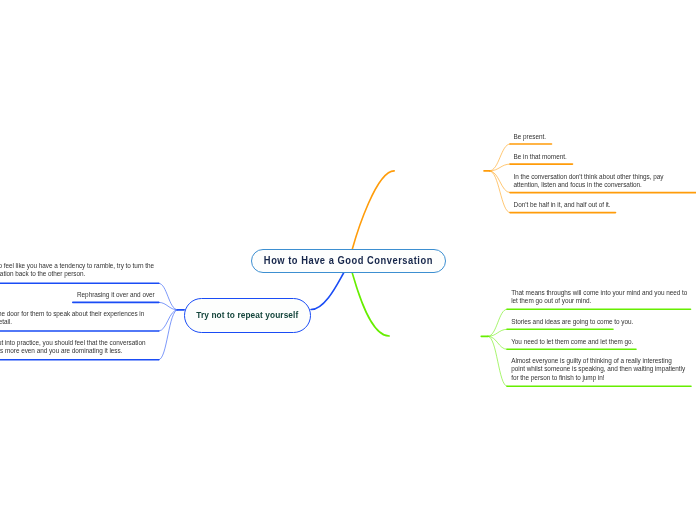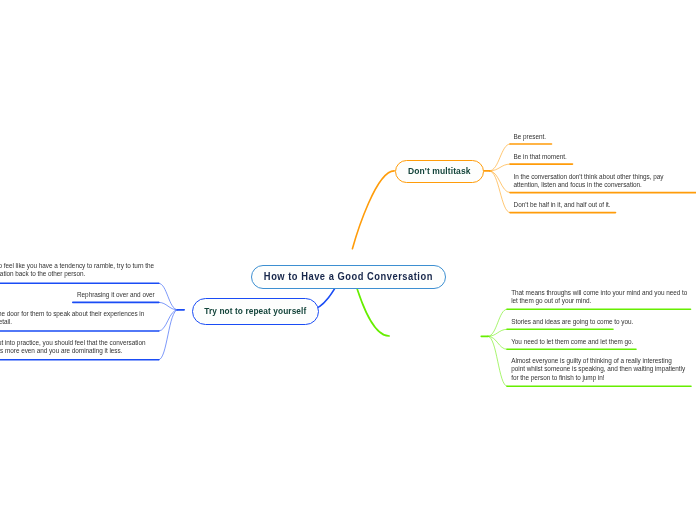--- a/index.html
+++ b/index.html
@@ -6,26 +6,26 @@
   body{width:696px;height:520px;background:#ffffff;overflow:hidden;
        font-family:"Liberation Sans",sans-serif;position:relative;
        -webkit-font-smoothing:antialiased;}
   #stage{position:absolute;left:0;top:0;width:696px;height:520px;overflow:hidden;
          filter:opacity(1);}
   svg#links{position:absolute;left:0;top:0;width:696px;height:520px;overflow:visible;}
   .node{position:absolute;box-sizing:border-box;background:#fdfefd;
         display:flex;align-items:center;justify-content:center;
         border-radius:999px;white-space:nowrap;}
   .node span{font-weight:bold;filter:opacity(1);}
-  #root{left:250.6px;top:248.5px;width:195.2px;height:24.4px;border:1.5px solid #3d8fd1;margin-top:16px;}
+  #root{left:250.6px;top:248.5px;width:195.2px;height:24.4px;border:1.5px solid #3d8fd1;}
   #root span{font-size:10.3px;color:#16264a;letter-spacing:.58px;
              display:inline-block;transform:scaleX(.905);transform-origin:center;}
   #n-multi{left:394.5px;top:160.0px;width:89.6px;height:22.6px;border:1.65px solid #ff9c0a;}
   #n-flow{left:389px;top:324.6px;width:92.4px;height:22.6px;border:1.65px solid #66ee00;}
-  #n-repeat{left:192px;top:297.8px;width:127.2px;height:27px;border:1.65px solid #1a4cf5;}
+  #n-repeat{left:184px;top:297.8px;width:127.2px;height:35px;border:1.65px solid #1a4cf5;}
   .sub span{font-size:8.5px;color:#14453b;letter-spacing:.10px;
             display:inline-block;transform-origin:center;}
   #n-repeat span{transform:scaleX(.975);}
   .leaf{position:absolute;font-size:6.4px;color:#333333;line-height:8.1px;
         letter-spacing:-0.03px;filter:opacity(1);}
 </style>
 </head>
 <body>
 
 <div id="stage">
@@ -59,23 +59,20 @@
       <path d="M-11.20 331.00 L158.80 331.00" stroke="#1a4cf5" stroke-width="1.6" fill="none" stroke-linecap="round"></path>
       <path d="M177.6 309.8 C168.58 309.8 167.26 331.00 158.80 331.00" stroke="#1a4cf5" stroke-width="0.92" fill="none" stroke-linecap="round" opacity="0.62"></path>
       <path d="M-11.20 359.80 L158.80 359.80" stroke="#1a4cf5" stroke-width="1.6" fill="none" stroke-linecap="round"></path>
       <path d="M177.6 309.8 C168.58 309.8 167.26 359.80 158.80 359.80" stroke="#1a4cf5" stroke-width="0.92" fill="none" stroke-linecap="round" opacity="0.62"></path>
     </svg>
 
   <div class="node" id="root">
     <span>How to Have a Good Conversation</span>
   </div>
 
-  <div class="node sub" id="n-multi">
-    <span>Don't multitask</span>
-  </div>
 
 
   <div class="node sub" id="n-repeat">
     <span>Try not to repeat yourself</span>
   </div>
 
   <div id="leaves">
       <div class="leaf" style="left: 513.6px; width: 60px; top: 133px;">Be present.</div>
       <div class="leaf" style="left: 513.6px; width: 80px; top: 153.2px;">Be in that moment.</div>
       <div class="leaf" style="left: 513.6px; width: 152px; top: 173.1px;">In the conversation don't think about other things, pay attention, listen and focus in the conversation.</div>

